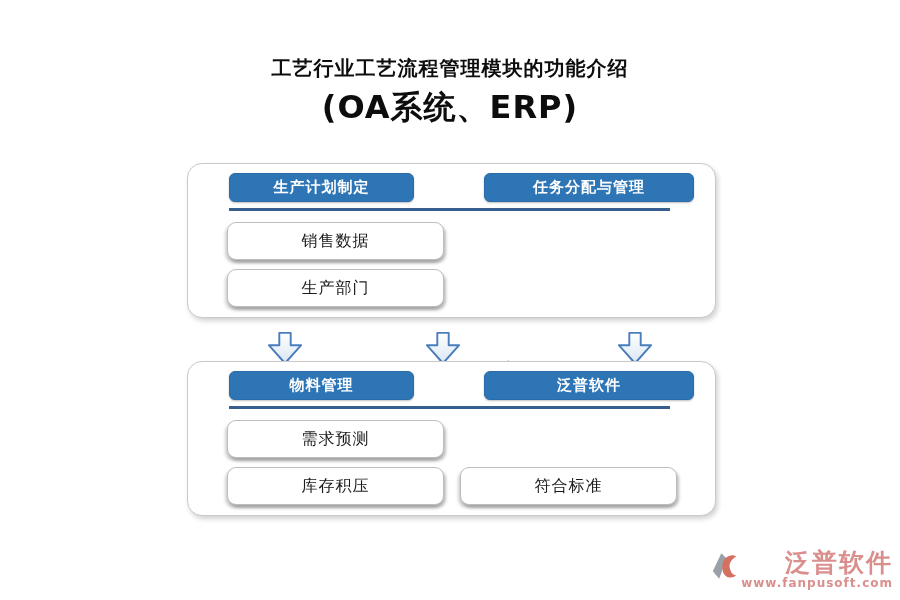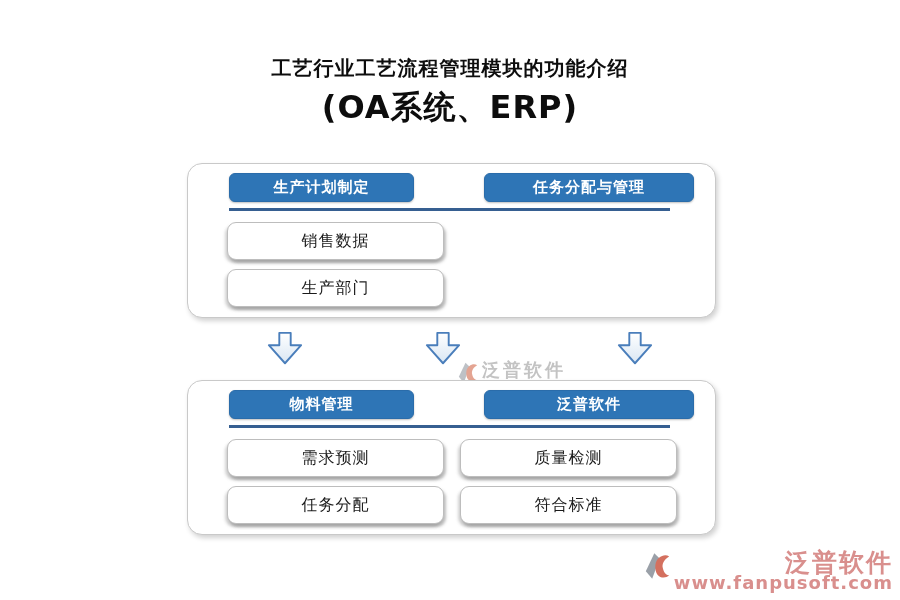--- a/index.html
+++ b/index.html
@@ -37,21 +37,21 @@
     position: absolute;
     left: 187px;
     width: 529px;
     height: 155px;
     background: #ffffff;
     border: 1px solid #c9c9c9;
     border-radius: 15px;
     box-shadow: 2px 3px 5px rgba(0,0,0,0.18);
   }
   .panel-top    { top: 163px; }
-  .panel-bottom { top: 380px; text-decoration: underline; }
+  .panel-bottom { top: 361px; text-decoration: underline; }
 
   .header-chip {
     position: absolute;
     top: 9px;
     height: 29px;
     background: #2e75b6;
     border: 1px solid #2a6caa;
     border-radius: 6px;
     color: #ffffff;
     font-size: 15px;
@@ -142,21 +142,21 @@
   }
   .wm-corner .wm-texts { display: flex; flex-direction: column; align-items: flex-end; }
   .wm-corner .wm-brand {
     font-size: 25px;
     font-weight: 700;
     color: #d98f8d;
     letter-spacing: 2px;
     line-height: 26px;
   }
   .wm-corner .wm-url {
-    font-size: 18px;
+    font-size: 12px;
     font-weight: 700;
     color: #d98f8d;
     letter-spacing: 1px;
     line-height: 14px;
     text-align: right;
   }
 </style>
 </head>
 <body>
 
@@ -210,22 +210,21 @@
     <div class="wm-brand">泛普软件</div>
     <div class="wm-sub">FANPU SOFTWARE</div>
   </div>
 </div>
 
 <div class="panel panel-bottom">
   <div class="header-chip chip-left">物料管理</div>
   <div class="header-chip chip-right">泛普软件</div>
   <div class="panel-divider"></div>
   <div class="feature-box box-c1 box-r1">需求预测</div>
-  <div class="feature-box box-c2 box-r1">质量检测</div>
-  <div class="feature-box box-c1 box-r2">任务分配</div>
+  <div class="feature-box box-c1 box-r2">库存积压</div>
   <div class="feature-box box-c2 box-r2">符合标准</div>
 </div>
 
 <div class="wm-corner">
   <svg width="27" height="34" viewBox="0 0 24 32">
     <path d="M1 20 L9 3 L14 8 L7 27 Z" fill="#9aa0a8"></path>
     <path d="M10 14 C11 6 19 3 23 6 C18 9 16 13 17 17 C18 22 21 24 23 24 C18 28 9 26 10 14 Z" fill="#d4705f"></path>
   </svg>
   <div class="wm-texts">
     <div class="wm-brand">泛普软件</div>

